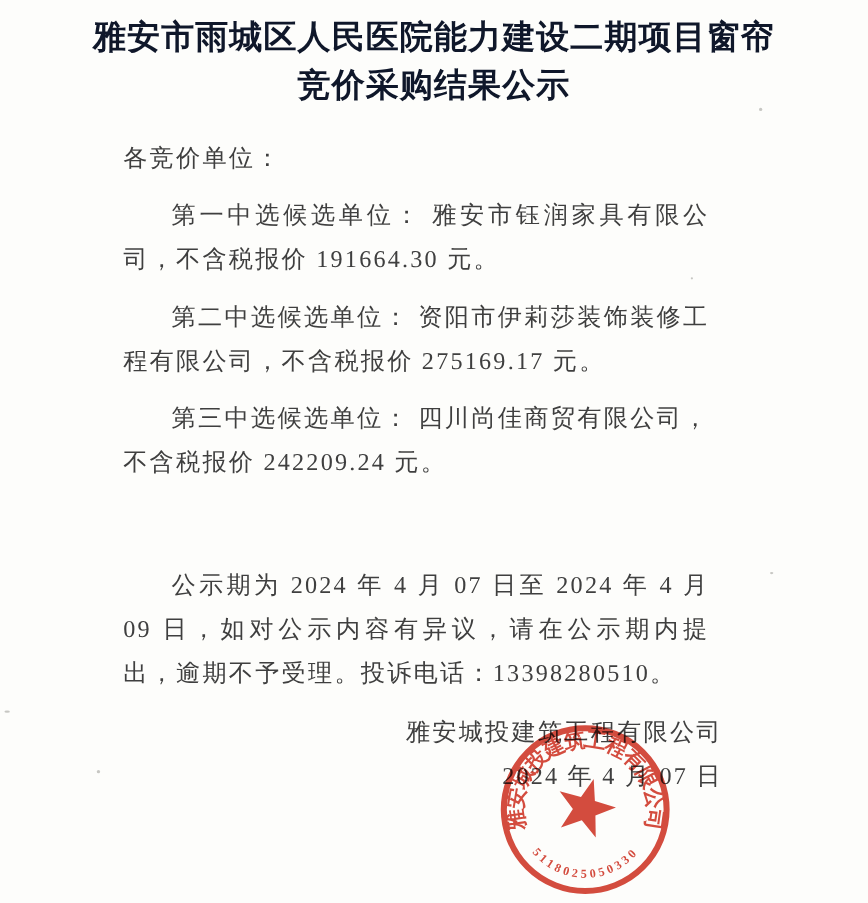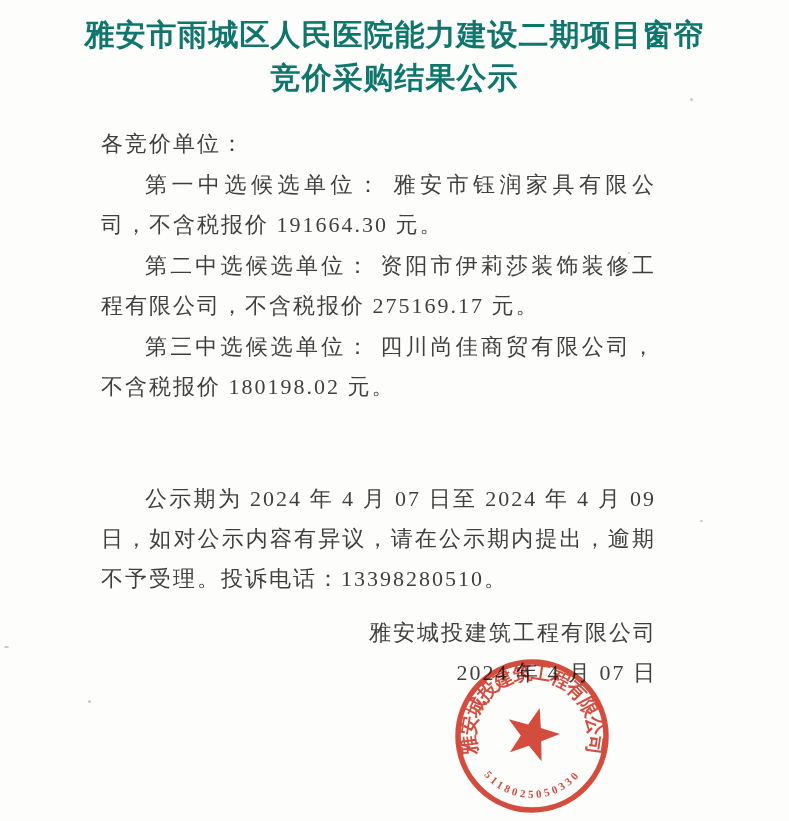--- a/index.html
+++ b/index.html
@@ -16,31 +16,31 @@
   }
   .doc-title {
     margin: 13px auto 0;
     width: 624px;
     text-align: center;
     font-family: "Liberation Sans", sans-serif;
     font-weight: 700;
     font-size: 30px;
     line-height: 43px;
     letter-spacing: 1px;
-    color: #0f766e;
+    color: #0f172a;
   }
   .content {
     margin: 25px 132px 0 100px;
     font-size: 22px;
     line-height: 40px;
     letter-spacing: 2px;
     text-align: justify;
     color: #3f3f3f;
   }
-  .content p { margin: 1px; text-indent: 2em; }
+  .content p { margin: 12px; text-indent: 2em; }
   .content p.salutation { text-indent: 0; }
   .content p.notice { margin-top: 72px; }
   .signature {
     margin-top: 14px;
     text-align: right;
   }
   .signature .sig-line { line-height: 40px; }
   .stamp {
     position: absolute;
     left: 447px; top: 651px;
@@ -72,21 +72,21 @@
 <body>
 
 <div class="page">
 
   <div class="doc-title">雅安市雨城区人民医院能力建设二期项目窗帘竞价采购结果公示</div>
 
   <div class="content">
     <p class="salutation">各竞价单位：</p>
     <p>第一中选候选单位： 雅安市钰润家具有限公司，不含税报价 191664.30 元。</p>
     <p>第二中选候选单位： 资阳市伊莉莎装饰装修工程有限公司，不含税报价 275169.17 元。</p>
-    <p>第三中选候选单位： 四川尚佳商贸有限公司，不含税报价 180198.02 元。</p>
+    <p>第三中选候选单位： 四川尚佳商贸有限公司，不含税报价 242209.24 元。</p>
     <p class="notice">公示期为 2024 年 4 月 07 日至 2024 年 4 月 09 日，如对公示内容有异议，请在公示期内提出，逾期不予受理。投诉电话：13398280510。</p>
 
     <div class="signature">
       <div class="sig-line">雅安城投建筑工程有限公司</div>
       <div class="sig-line">2024 年 4 月 07 日</div>
     </div>
   </div>
 
   <svg class="stamp" viewBox="0 0 170 170">
     <defs>

